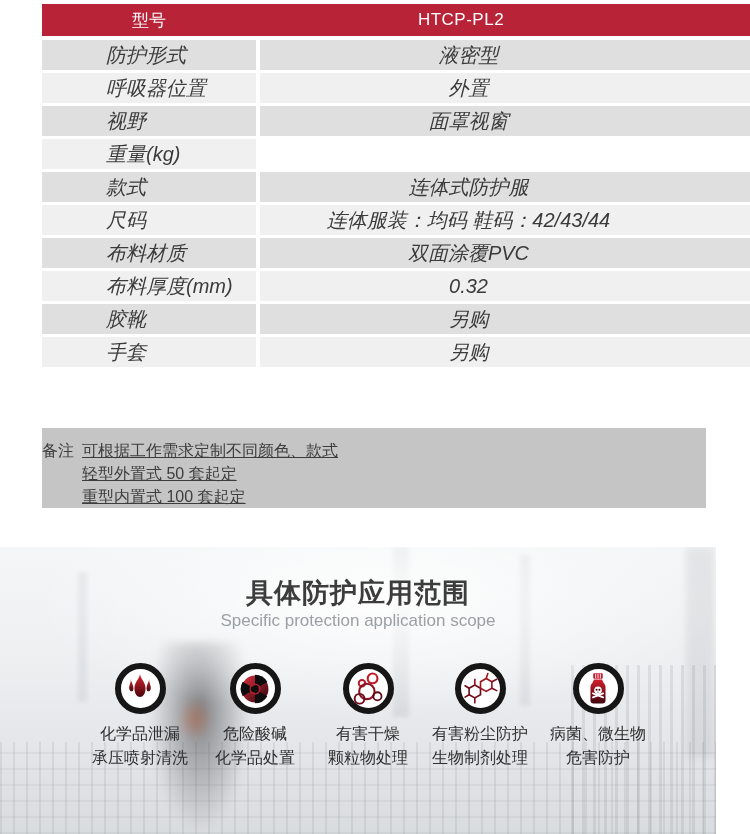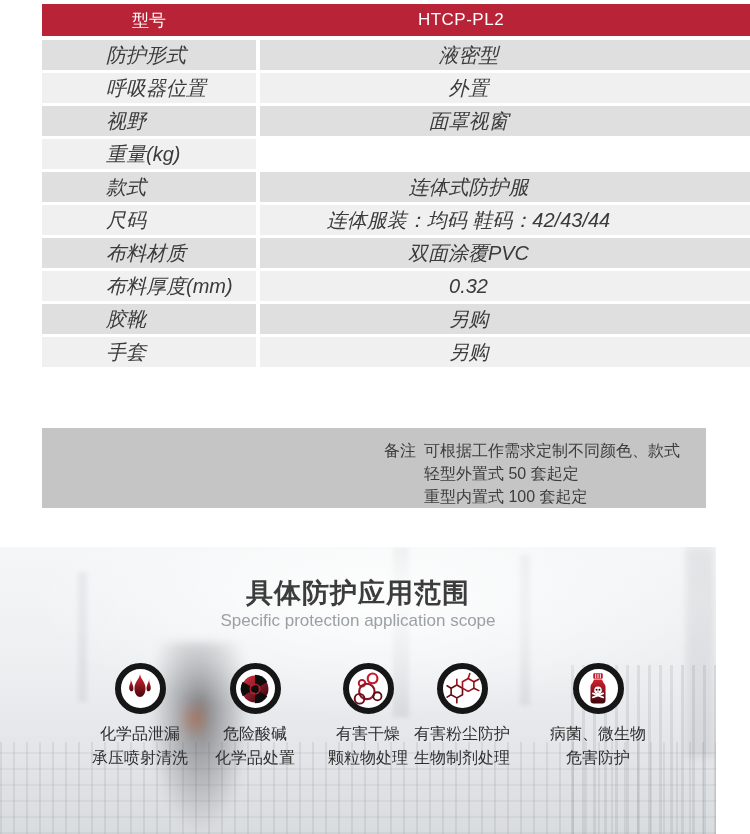--- a/index.html
+++ b/index.html
@@ -14,23 +14,23 @@
   .tbody { margin-top:4px; }
   .row { display:flex; height:30px; margin-bottom:3px; font-size:20px;font-style:italic; }
   .cell { height:30px; line-height:30px; }
   .cell.label { width:214px; padding-left:64px; margin-right:4px; }
   .cell.value { flex:1; text-align:center; padding-right:105px; }
   .row:nth-child(odd)  .cell { background:#dfdfdf; }
   .row:nth-child(even) .cell { background:#f0f0f0; }
 
   
   .note-box { position:absolute; left:42px; top:428px; width:664px; height:80px; background:#c5c5c5;
-              display:flex; justify-content:flex-end; padding:11px 26px 0 0; font-size:16px; color:#3d3d3d; }
+              display:flex; padding:11px 26px 0 0; font-size:16px; color:#3d3d3d; }
   .note-label { margin-right:8px; line-height:23px; white-space:nowrap; }
-  .note-lines div { line-height:23px; white-space:nowrap; }
+  .note-lines div { line-height:23px; white-space:nowrap;text-decoration:underline; }
 
   
   .scope { position:absolute; left:0; top:547px; width:716px; height:287px; overflow:hidden;
            background:linear-gradient(180deg,#f4f6f7 0%,#edeff1 40%,#e3e5e8 72%,#d9dcdf 100%); }
   .ph { position:absolute; pointer-events:none; }
   .ph-tower1 { left:393px; top:0; width:16px; height:170px; background:rgba(150,156,162,.20); filter:blur(2px); }
   .ph-tower2 { left:520px; top:8px; width:10px; height:150px; background:rgba(150,156,162,.18); filter:blur(2px); }
   .ph-tower3 { left:686px; top:0; width:28px; height:210px; background:rgba(140,146,152,.16); filter:blur(3px); }
   .ph-tower4 { left:78px; top:25px; width:9px; height:130px; background:rgba(150,156,162,.15); filter:blur(2px); }
   .ph-worker { left:148px; top:95px; width:104px; height:195px;
@@ -48,21 +48,21 @@
   .scope-title { position:relative; z-index:2; text-align:center; padding-top:28px;
                  font-size:27px; font-weight:bold; color:#3c3c3c; letter-spacing:1px; }
   .scope-subtitle { position:relative; z-index:2; text-align:center; 
                     font-size:17px; color:#9ba0a4; }
 
   .scope-item { position:absolute; z-index:2; top:116px; width:130px; text-align:center; }
   .icon-circle { display:inline-flex; width:51px; height:51px; border:6px solid #161616; border-radius:50%;
                  background:#fff; align-items:center; justify-content:center; }
   .cap1 { margin-top:8px; font-size:16px; line-height:24px; color:#2e2e2e; }
   .cap2 { font-size:16px; line-height:24px; color:#2e2e2e; }
-  .pos-0 { left:75px; } .pos-1 { left:190px; } .pos-2 { left:303px; } .pos-3 { left:397px; } .pos-4 { left:533px; }
+  .pos-0 { left:75px; } .pos-1 { left:190px; } .pos-2 { left:303px; } .pos-3 { left:415px; } .pos-4 { left:533px; }
 </style>
 </head>
 <body>
 
 <div class="page">
 
   <div class="spec-table">
     <div class="thead">
       <div class="h-label">型号</div>
       <div class="h-value">HTCP-PL2</div>

